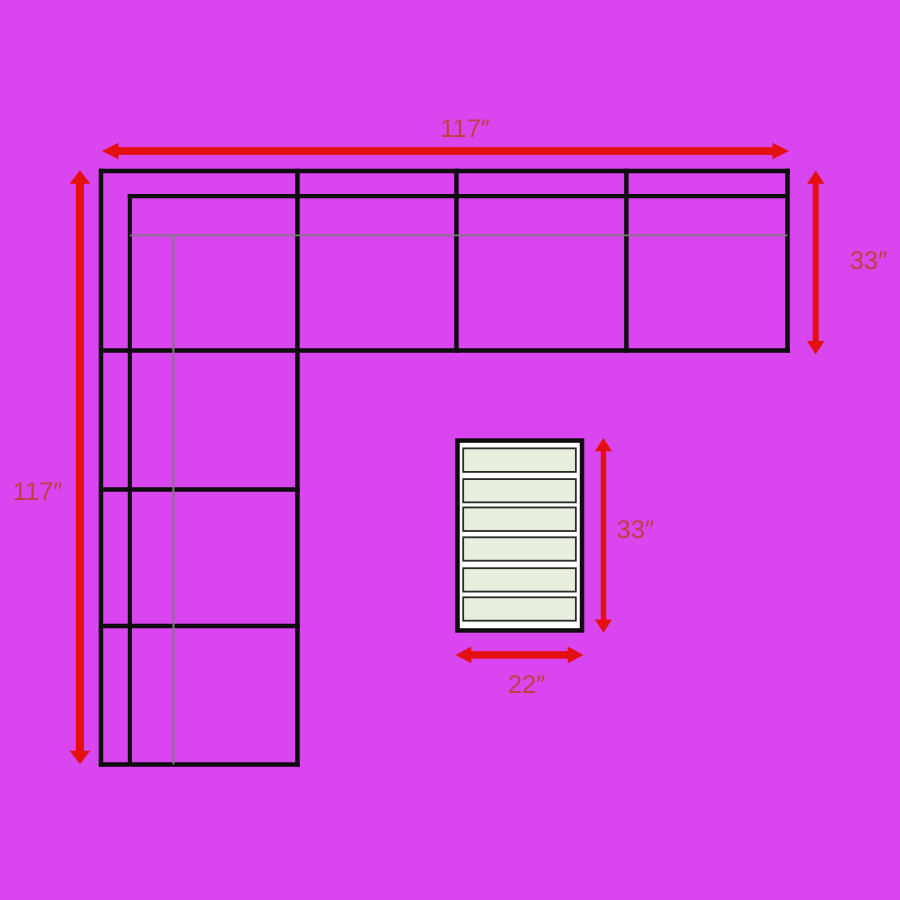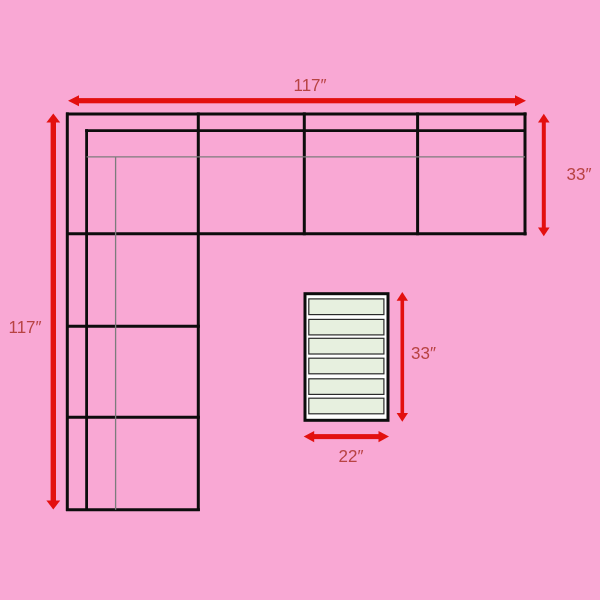--- a/index.html
+++ b/index.html
@@ -1,16 +1,16 @@
 <!DOCTYPE html>
 <html><head>
 <meta charset="utf-8">
 <style>
   html,body{margin:0;padding:0;background:#ffffff;}
-  #stage{position:relative;width:600px;height:600px;background:#f9a8d4;overflow:hidden;
+  #stage{position:relative;width:600px;height:600px;background:#d946ef;overflow:hidden;
          font-family:"Liberation Sans", sans-serif;}
   svg{position:absolute;left:0;top:0;}
 </style>
 </head>
 <body>
 <div id="stage">
 <svg width="600" height="600" viewBox="0 0 600 600">
 
   <g stroke="#0d0d0d" stroke-width="3" fill="none">
     <line x1="66" y1="114" x2="526.5" y2="114"></line>

